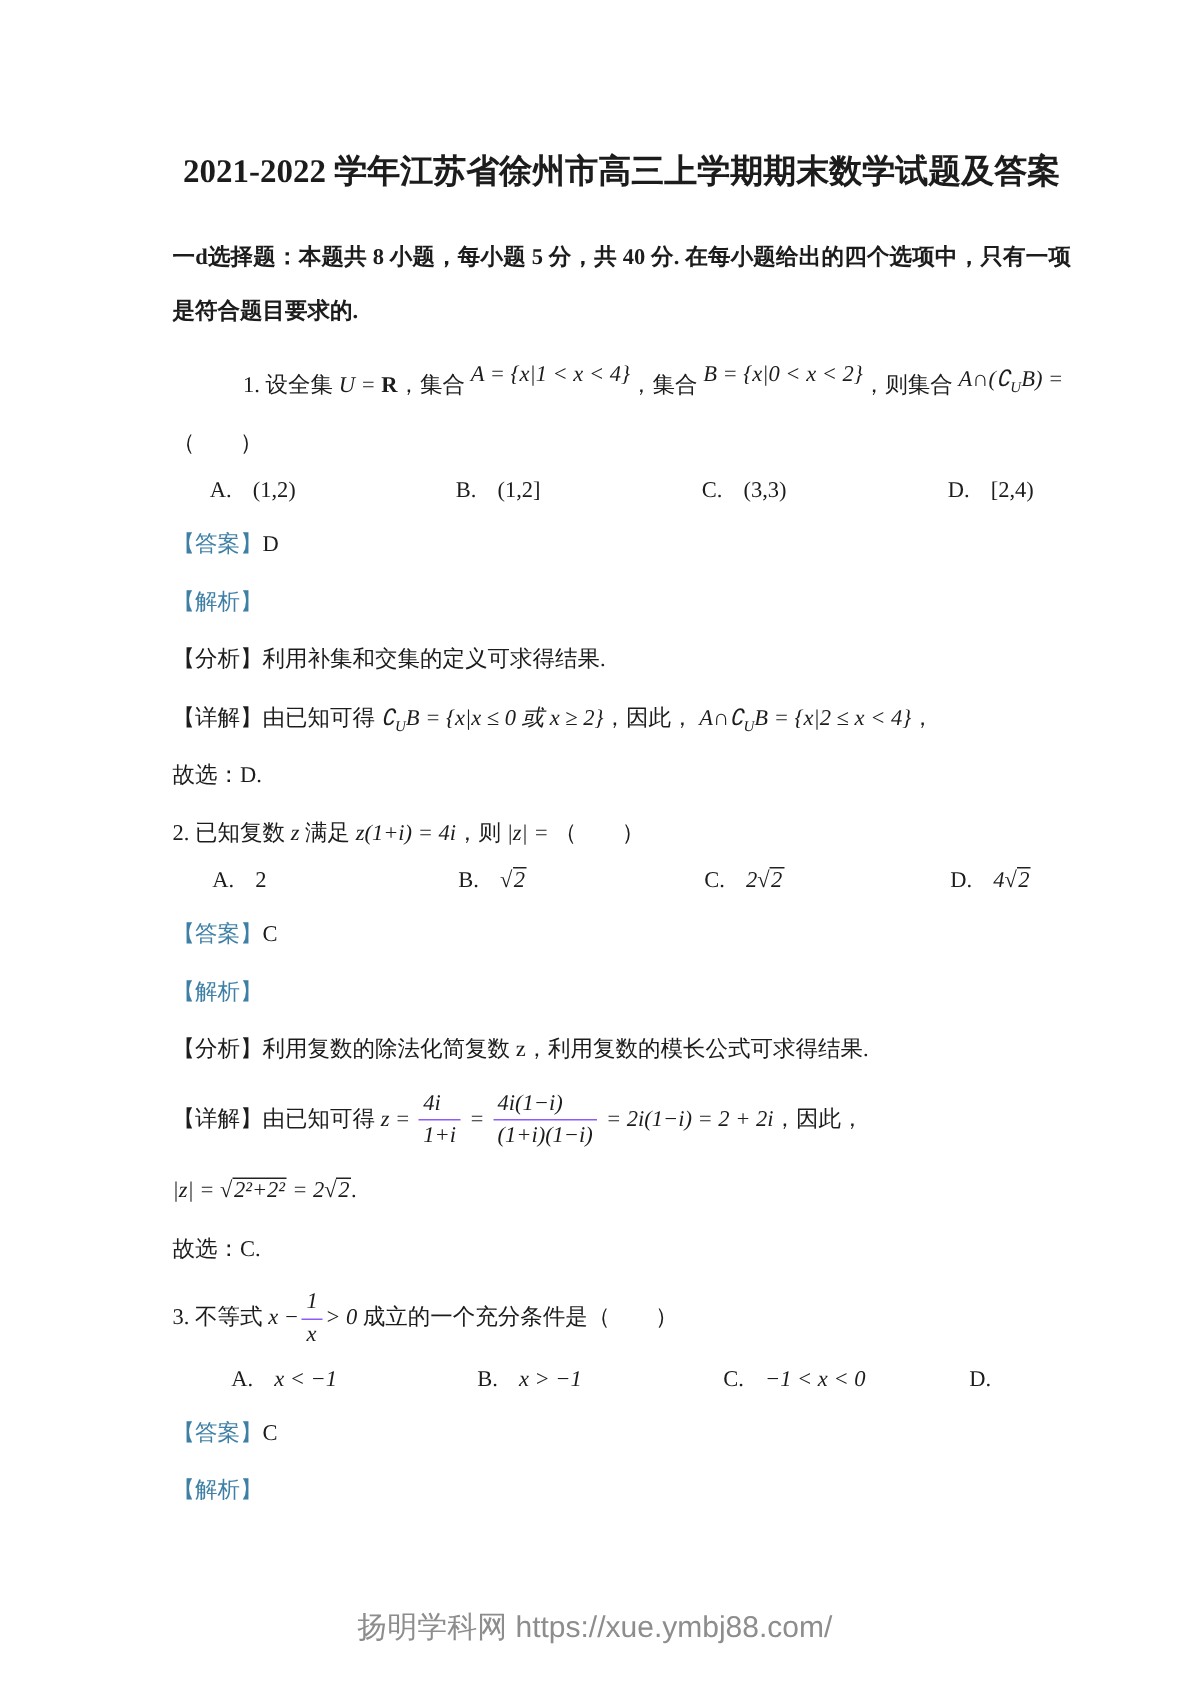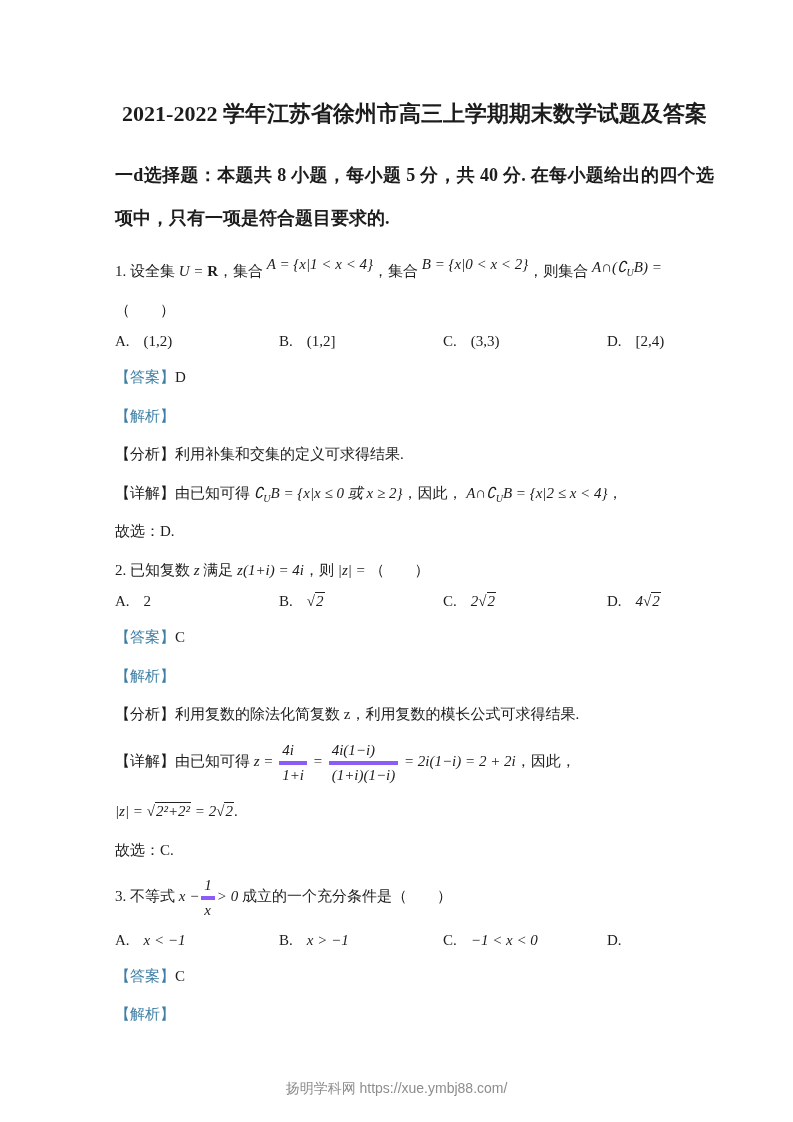--- a/index.html
+++ b/index.html
@@ -7,58 +7,58 @@
   body {
     width: 793px; height: 1122px; background: #ffffff;
     font-family: "Liberation Serif", serif;
     color: #1c1c1c; position: relative; overflow: hidden;
   }
   .page { position: absolute; inset: 0; padding: 92px 79px 0 115px; }
   .title {
     font-size: 22px; font-weight: bold; text-align: center;
     line-height: 2.0; margin: 0 0 18px 0;
   }
-  .intro { font-size: 18px; font-weight: bold; line-height: 2.4; margin: 0 0 10px 0; text-align: justify; font-family: Liberation Serif, serif; }
+  .intro { font-size: 15px; font-weight: bold; line-height: 2.4; margin: 0 0 10px 0; text-align: justify; font-family: Liberation Serif, serif; }
   .line { font-size: 15px; line-height: 2.1; margin: 0 0 7px 0; }
   .math { font-style: italic; }
   .bold-upright { font-style: normal; font-weight: bold; }
   .raised { position: relative; top: -7px; display: inline-block; }
   .raised-sm { position: relative; top: -4px; display: inline-block; }
   sub.uset { font-size: 10px; font-style: italic; }
-  .options { display: flex; font-size: 15px; margin: 2px 0 12px 0; }
+  .options { display: flex; font-size: 15px; margin: 2px 0 12px 0; justify-content: center; }
   .opt { width: 164px; }
   .opt:last-child { width: auto; }
   .opt .letter { font-style: normal; margin-right: 14px; }
   .opt .val { font-style: italic; }
   .opt .val-upright { font-style: normal; }
   .lbl { color: #3e7fa5; }
   .frac { display: inline-block; vertical-align: middle; text-align: left; font-style: italic; padding: 0 2px; line-height: 1.25; }
   .frac .num { display: block; padding: 0 3px 1px; }
-  .frac .den { display: block; border-top: 4px solid #8b5cf6; padding: 1px 3px 0; }
+  .frac .den { display: block; border-top: 1px solid #8b5cf6; padding: 1px 3px 0; }
   .sqrt { white-space: nowrap; font-style: italic; }
   .sqrt .sign { font-style: normal; }
   .sqrt .rad { border-top: 1px solid #222; padding: 0 1px; }
   .tall { line-height: 1.6; margin: 10px 0 12px 0; }
   .footer {
     position: absolute; left: 0; bottom: 24px; width: 100%;
     text-align: center; font-family: "Liberation Sans", sans-serif;
-    font-size: 14px; color: #8d8d8d;
+    font-size: 20px; color: #8d8d8d;
   }
 </style>
 </head>
 <body>
 
 <div class="page">
 
   <h1 class="title">2021-2022 学年江苏省徐州市高三上学期期末数学试题及答案</h1>
 
   <p class="intro">一d选择题：本题共 8 小题，每小题 5 分，共 40 分. 在每小题给出的四个选项中，只有一项是符合题目要求的.</p>
 
   <div>
-    <div class="line" style="padding-top:6px;">
+    <div class="line" style="padding-top:6px;margin-left:47px;">
       <span>1.</span>
       <span>设全集</span>
       <span class="math"><span>U =</span> <span class="bold-upright">R</span></span><span>，集合</span>
       <span class="math raised">A = {x|1 &lt; x &lt; 4}</span><span>，集合</span>
       <span class="math raised">B = {x|0 &lt; x &lt; 2}</span><span>，则集合</span>
       <span class="math raised-sm"><span>A∩(∁</span><sub class="uset">U</sub><span>B) =</span></span>
     </div>
     <div class="line">（　　）</div>
 
     <div class="options">

